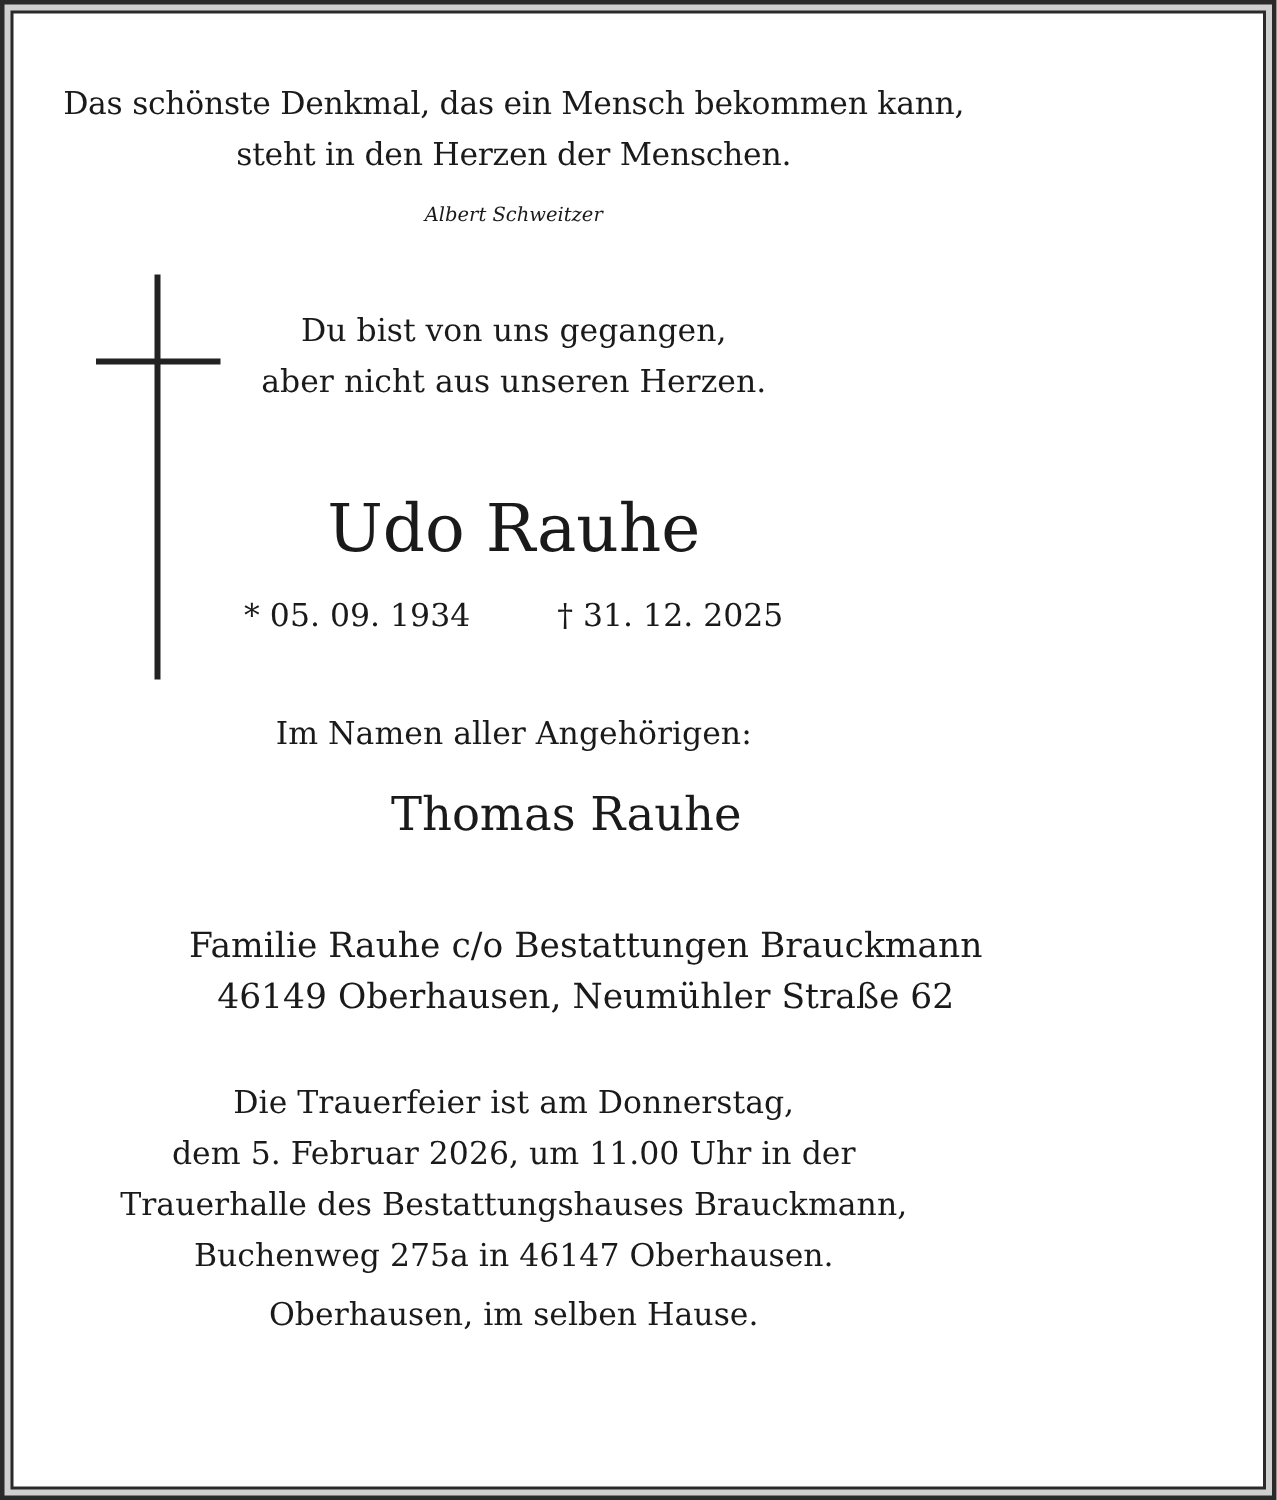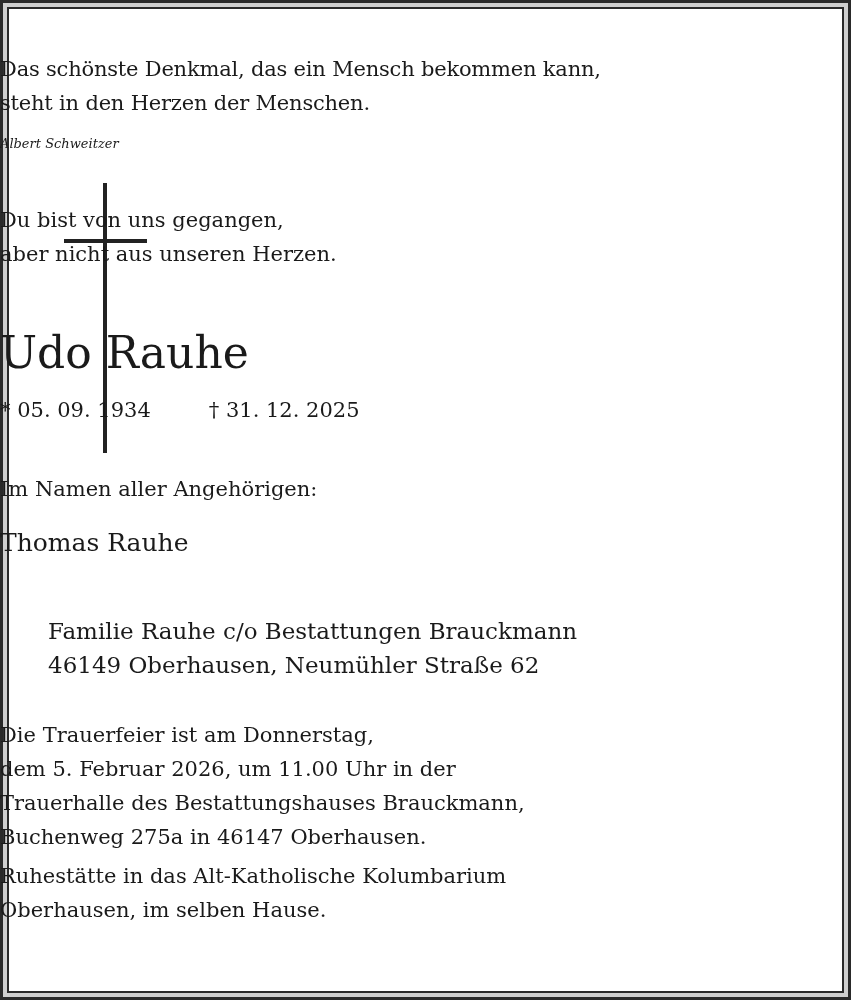--- a/index.html
+++ b/index.html
@@ -1,30 +1,30 @@
 <!DOCTYPE html>
 <html><head>
 <meta charset="utf-8">
 <style>
   html, body { margin:0; padding:0; background:#ffffff; }
   body { width:851px; height:1000px; position:relative; overflow:hidden; }
   .frame-outer { position:absolute; left:0; top:0; width:851px; height:1000px; box-sizing:border-box; background:#2a2a2a; }
   .frame-light { position:absolute; left:3px; top:3px; right:3px; bottom:3px; background:#cfcfcf; }
   .frame-inner { position:absolute; left:7px; top:7px; right:7px; bottom:7px; background:#2a2a2a; }
   .paper { position:absolute; left:9px; top:9px; right:9px; bottom:9px; background:#ffffff; }
-  .text { position:absolute; left:0; width:685px; text-align:left; font-family:"DejaVu Serif", serif; color:#1a1a1a; }
+  .text { position:absolute; left:0; width:685px; text-align:center; font-family:"DejaVu Serif", serif; color:#1a1a1a; }
   .line { display:block; white-space:nowrap; }
   .quote { top:52px; font-size:21px; line-height:34px; letter-spacing:-0.2px; }
   .author { top:129px; font-size:13px; font-style:italic; line-height:30px; }
   .verse { top:203px; font-size:21px; line-height:34px; }
   .name { top:325px; font-size:44px; line-height:56px; }
   .dates { top:394px; font-size:21px; line-height:32px; }
   .dates span.gap { display:inline-block; width:58px; }
   .behalf { top:473px; font-size:21px; line-height:32px; }
-  .relative { top:521px; font-size:25px; line-height:44px; }
+  .relative { top:521px; font-size:31px; line-height:44px;padding-left:35px; }
   .address { top:614px; font-size:23px; line-height:34px;margin-left:48px; }
   .service { top:718px; font-size:21px; line-height:34px; }
   .burial { top:859px; font-size:21px; line-height:34px; }
   .cross-v { position:absolute; left:103px; top:183px; width:4px; height:270px; background:#222; }
   .cross-h { position:absolute; left:64px; top:239px; width:83px; height:4px; background:#222; }
 </style>
 </head>
 <body>
 
 <div class="frame-outer">
@@ -62,15 +62,14 @@
 </div>
 
 <div class="text service">
   <span class="line">Die Trauerfeier ist am Donnerstag,</span>
   <span class="line">dem 5. Februar 2026, um 11.00 Uhr in der</span>
   <span class="line">Trauerhalle des Bestattungshauses Brauckmann,</span>
   <span class="line">Buchenweg 275a in 46147 Oberhausen.</span>
 </div>
 
 <div class="text burial">
-  <span class="line">Ruhestätte in das Alt-Katholische Kolumbarium</span>
   <span class="line">Oberhausen, im selben Hause.</span>
 </div>
 
 </body></html>

